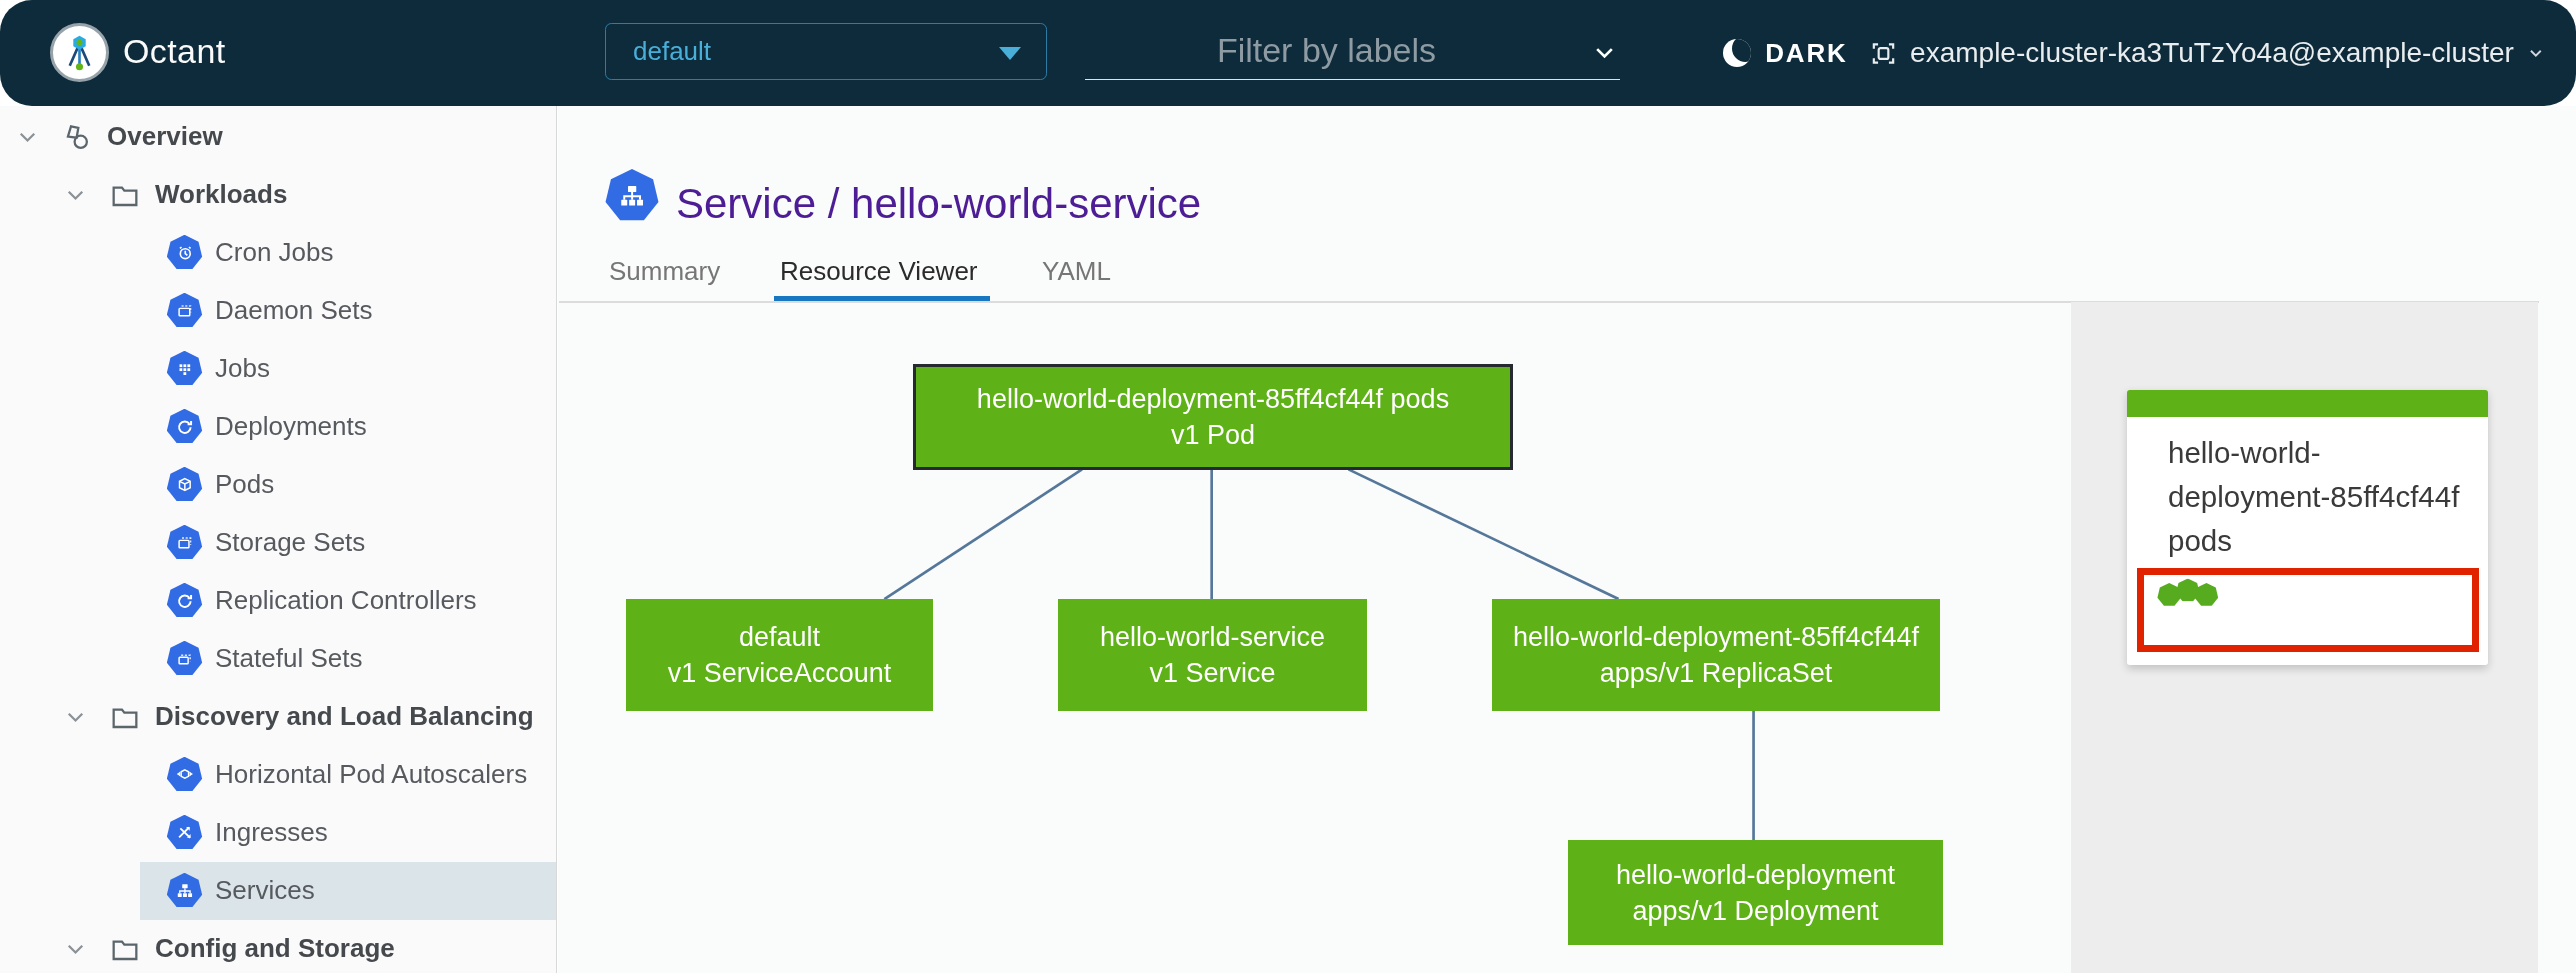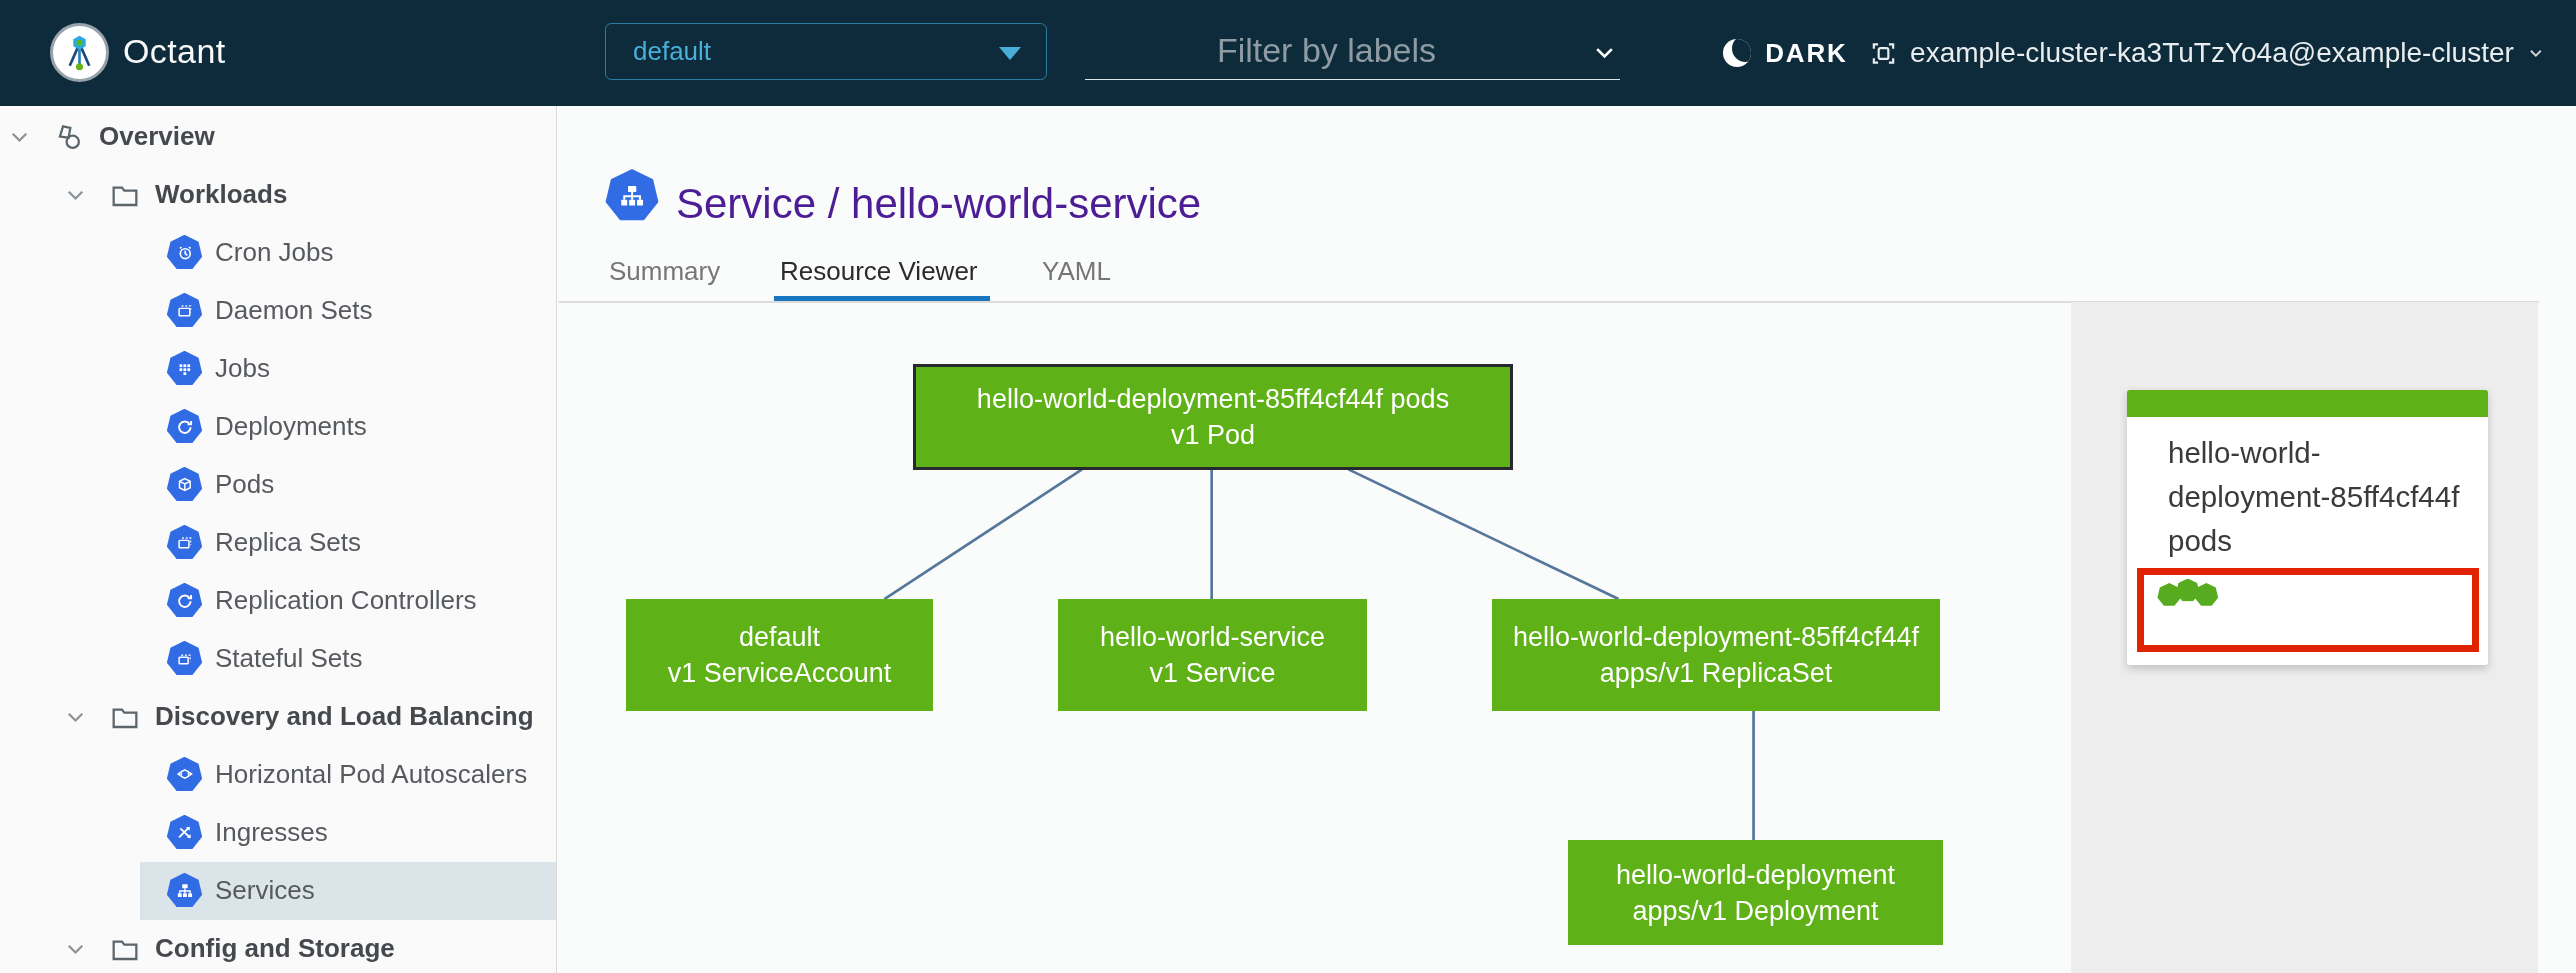--- a/index.html
+++ b/index.html
@@ -1,21 +1,21 @@
 <!DOCTYPE html>
 <html style="font-size:14.3px"><head>
 <meta charset="utf-8">
 <style>
   * { margin:0; padding:0; box-sizing:border-box; }
   html,body { width:2576px; height:973px; overflow:hidden; background:#fff;
     font-family:"Liberation Sans", sans-serif; }
 
   
   .app-header { position:absolute; left:0; top:0; width:2576px; height:106px;
-    background:#0d2b3a; }
+    background:#0d2b3a;border-radius:32px; }
   .logo-circle { position:absolute; left:50px; top:23px; width:59px; height:59px;
     background:#fff; border:3.6px solid #97a3ab; border-radius:50%; display:flex;
     align-items:center; justify-content:center; }
   .app-title { position:absolute; left:123px; top:32px; font-size:34px; color:#fafafa;
     letter-spacing:0.4px; }
   .ns-select { position:absolute; left:605px; top:23px; width:442px; height:57px;
     border:1.8px solid #2e7ca6; border-radius:6.3px; display:flex; align-items:center; }
   .ns-select .val { margin-left:27px; font-size:26px; color:#49afd9; }
   .caret-down { position:absolute; right:25px; top:23px; width:0; height:0;
     border-left:11.6px solid transparent; border-right:11.6px solid transparent;
@@ -34,21 +34,21 @@
     background:#0d2b3a; left:9px; top:-4.5px; }
   .theme-label { font-size:26px; font-weight:bold; color:#fff; letter-spacing:1.8px; }
   .ctx-switcher { position:absolute; right:30px; top:0; height:106px; display:flex;
     align-items:center; gap:12.5px; }
   .ctx-label { font-size:28px; color:#e9edef; }
 
   
   .sidebar { position:absolute; left:0; top:106px; width:557px; bottom:0;
     background:#fafafa; border-right:0.9px solid #d8d8d8; overflow:hidden; padding-top:1.8px; }
   .side-row { height:58px; display:flex; align-items:center; cursor:pointer; }
-  .side-row.lvl0 { padding-left:6px; }
+  .side-row.lvl0 { padding-left:14px; }
   .side-row.lvl1 { padding-left:62px; }
   .side-row.lvl2 { padding-left:154px; }
   .side-row .chev { width:27px; height:27px; flex:0 0 auto; }
   .side-row .gicon { width:32px; height:32px; margin-left:19.7px; flex:0 0 auto; }
   .side-row .label { margin-left:14.3px; font-size:26px; color:#56595e; white-space:nowrap; }
   .side-row.bold .label { font-weight:bold; color:#45494d; }
   .side-row.selected { background:linear-gradient(to right, transparent 140px, #dbe4e9 140px); }
   .hepta { width:36px; height:36px; margin-left:12.5px; background:#326ce5; flex:0 0 auto;
     clip-path:polygon(50% 0%,89% 19%,99% 61%,72% 95%,28% 95%,1% 61%,11% 19%);
     display:flex; align-items:center; justify-content:center; }
@@ -226,21 +226,21 @@
     <span class="label2">Pods</span>
   </div>
 
   <div class="side-row lvl2">
     <span class="hepta">
       <svg viewBox="0 0 24 24" fill="none" stroke="#fff" stroke-width="1.8">
         <rect x="5" y="9" width="12" height="9" rx="1"></rect>
           <path d="M8.5 6.2h10.5v8.5" opacity=".85" stroke-dasharray="2.5 2"></path>
         </svg>
       </span>
-    <span class="label2">Replica Sets</span>
+    <span class="label2">Storage Sets</span>
   </div>
 
   <div class="side-row lvl2">
     <span class="hepta">
       <svg viewBox="0 0 24 24" fill="none" stroke="#fff" stroke-width="2.4">
         <path d="M17.6 8.2A7 7 0 1 0 19 12.4"></path>
           <path d="M19.6 4.8v4.2h-4.2" fill="none"></path>
         </svg>
       </span>
     <span class="label2">Replication Controllers</span>

